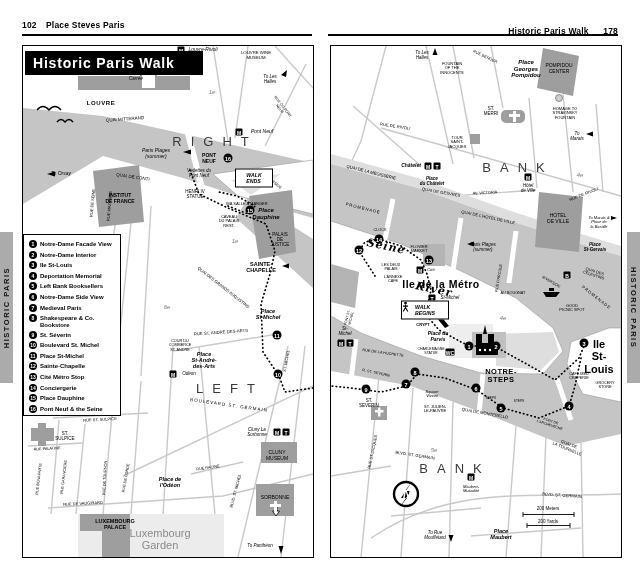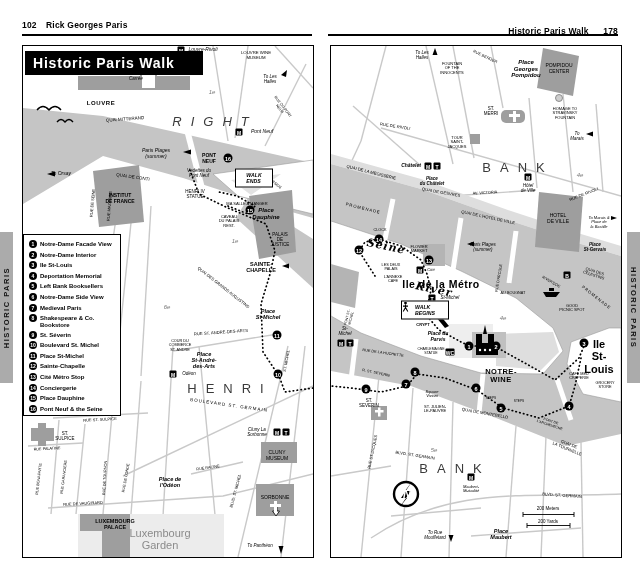--- a/index.html
+++ b/index.html
@@ -26,21 +26,21 @@
   .legend{position:absolute;left:0;top:188px;width:98px;height:182px;border:1.2px solid #000;background:#fff;z-index:7;padding:5px 0 0 5px;box-sizing:border-box;}
   .lrow{display:flex;align-items:flex-start;margin-bottom:2.6px;}
   .lnum{flex:0 0 8px;width:8px;height:8px;border-radius:50%;background:#000;color:#fff;font-size:5px;font-weight:bold;display:flex;align-items:center;justify-content:center;margin-right:3px;}
   .ltxt{font-size:6px;font-weight:bold;line-height:1.08;width:76px;padding-top:1px;}
   .scaletxt{position:absolute;transform:translate(-50%,-50%);font-size:4.5px;z-index:4;}
 </style>
 </head>
 <body>
 
 <span class="hdr" style="left:22px;">102</span>
-<span class="hdr" style="left:46px;">Rick Georges Paris</span>
+<span class="hdr" style="left:46px;">Place Steves Paris</span>
 <div class="rule" style="left:22px;"></div>
 <div class="tab left" style="left:0px;">
     <span>HISTORIC PARIS</span>
   </div>
 
 <div class="map" style="left:22px;">
   <svg width="290" height="511" viewBox="0 0 290 511">
     <g stroke="#c9c9c9" stroke-width="1.4" fill="none">
       <path d="M190,0 L205,95"></path>
         <path d="M225,0 L212,92"></path>
@@ -112,21 +112,21 @@
   <span class="lbl it" style="left:180px;top:4px;font-size:5px;">Louvre-Rivoli</span>
   <span class="lbl" style="left:233px;top:10px;font-size:4.3px;">LOUVRE WINE
 MUSEUM</span>
   <span class="lbl it" style="left:247px;top:33px;">To Les
 Halles</span>
   <span class="lbl it" style="left:113px;top:30px;">Cour
 Carrée</span>
   <span class="lbl b" style="left:78px;top:57px;font-size:6px;letter-spacing:.6px;">LOUVRE</span>
   <span class="lbl it gray" style="left:189px;top:46px;font-size:6px;">1e</span>
   <span class="lbl" style="left:102px;top:73px;transform:translate(-50%,-50%) rotate(-4deg);">QUAI MITTERAND</span>
-  <span class="lbl bigzone" style="left:192px;top:76px;font-style:italic;">RIGHT</span>
+  <span class="lbl bigzone" style="left:192px;top:96px;">RIGHT</span>
   <span class="lbl" style="left:258px;top:62px;font-size:3.8px;transform:translate(-50%,-50%) rotate(52deg);">RUE DU PONT NEUF</span>
   <span class="lbl it" style="left:133px;top:108px;font-size:5px;">Paris Plages
 (summer)</span>
   <div class="mi" style="left:216px;top:86px;">M</div>
   <span class="lbl it" style="left:239px;top:86px;font-size:5px;">Pont Neuf</span>
   <span class="lbl b" style="left:186px;top:113px;font-size:5px;">PONT
 NEUF</span>
   <div class="mk" style="left:205px;top:112px;">16</div>
   <div class="wbox" style="left:231px;top:132px;width:32px;height:15px;">
       <span class="wt">WALK
@@ -164,21 +164,21 @@
   <span class="lbl" style="left:264px;top:315px;font-size:4px;transform:translate(-50%,-50%) rotate(-80deg);">ST. MICHEL</span>
   <span class="lbl" style="left:198px;top:287px;font-size:4.2px;transform:translate(-50%,-50%) rotate(-4deg);">RUE ST. ANDRE-DES-ARTS</span>
   <span class="lbl pn" style="left:181px;top:314px;font-size:5.5px;">Place
 St-André-
 des-Arts</span>
   <span class="lbl" style="left:157px;top:299px;font-size:3.8px;">COUR DU
 COMMERCE
 ST. ANDRE</span>
   <div class="mi" style="left:150px;top:328px;">M</div>
   <span class="lbl it" style="left:166px;top:328px;">Odéon</span>
-  <span class="lbl bigzone" style="left:207px;top:343px;">HENRI</span>
+  <span class="lbl bigzone" style="left:207px;top:343px;">LEFT</span>
   <span class="lbl" style="left:206px;top:359px;transform:translate(-50%,-50%) rotate(8deg);letter-spacing:1px;">BOULEVARD ST. GERMAIN</span>
   <span class="lbl it gray" style="left:144px;top:261px;font-size:6px;">6e</span>
   <span class="lbl" style="left:42px;top:390px;">ST.
 SULPICE</span>
   <span class="lbl" style="left:77px;top:374px;font-size:4px;transform:translate(-50%,-50%) rotate(-3deg);">RUE ST. SULPICE</span>
   <span class="lbl" style="left:24px;top:403px;font-size:3.8px;transform:translate(-50%,-50%) rotate(-3deg);">RUE PALATINE</span>
   <span class="lbl" style="left:16px;top:433px;font-size:3.8px;transform:translate(-50%,-50%) rotate(-83deg);">RUE BONAPARTE</span>
   <span class="lbl" style="left:41px;top:431px;font-size:3.8px;transform:translate(-50%,-50%) rotate(-83deg);">RUE GARANCIERE</span>
   <span class="lbl" style="left:82px;top:432px;font-size:3.8px;transform:translate(-50%,-50%) rotate(-87deg);">RUE DE TOURNON</span>
   <span class="lbl" style="left:103px;top:432px;font-size:3.8px;transform:translate(-50%,-50%) rotate(-80deg);">RUE DE CONDE</span>
@@ -443,21 +443,21 @@
   <span class="lbl pn" style="left:107px;top:291px;font-size:5px;">Place du
 Parvis</span>
   <span class="lbl" style="left:100px;top:306px;font-size:3.5px;">CHARLEMAGNE
 STATUE</span>
   <div class="mi" style="left:119px;top:306px;width:9px;">WC</div>
   <span class="lbl" style="left:182px;top:247px;font-size:3.8px;">AU BOUGNAT</span>
   <span class="lbl it gray" style="left:172px;top:272px;font-size:6px;">4e</span>
   <div class="mk" style="left:138px;top:300px;">1</div>
   <div class="mk" style="left:165px;top:300px;">2</div>
   <span class="lbl b" style="left:170px;top:330px;font-size:7.5px;letter-spacing:.5px;">NOTRE-
-WINE</span>
+STEPS</span>
   <span class="lbl" style="left:168px;top:232px;font-size:3.8px;transform:translate(-50%,-50%) rotate(-80deg);">RUE D'ARCOLE</span>
   <span class="lbl" style="left:160px;top:353px;font-size:3.2px;">STEPS</span>
   <span class="lbl" style="left:188px;top:356px;font-size:3.2px;">STEPS</span>
   <span class="lbl it" style="left:101px;top:348px;font-size:4px;">Square
 Viviani</span>
   <span class="lbl" style="left:104px;top:363px;font-size:4px;">ST. JULIEN-
 LE-PAUVRE</span>
   <span class="lbl" style="left:38px;top:357px;">ST.
 SEVERIN</span>
   <div class="mk" style="left:35px;top:343px;">9</div>

